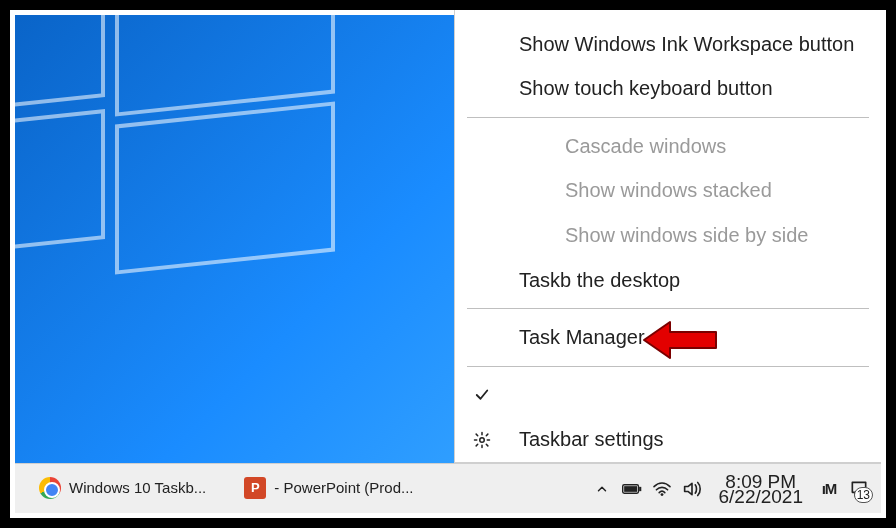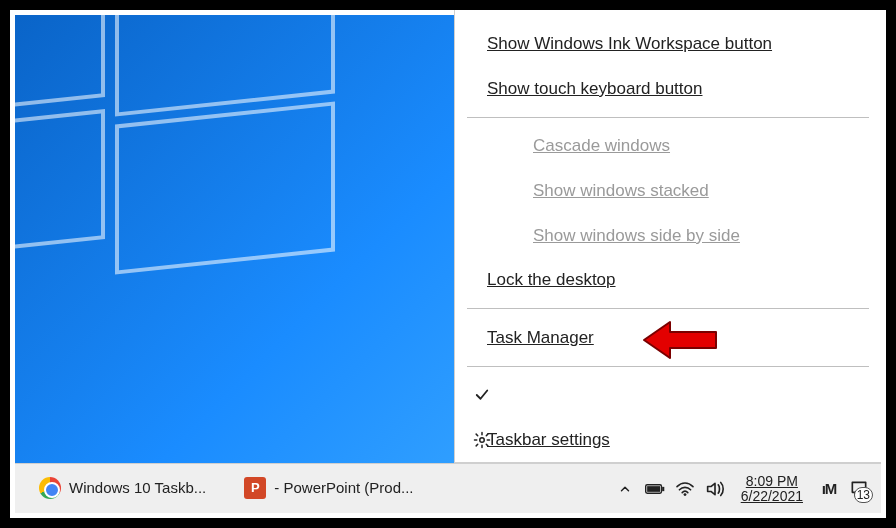--- a/index.html
+++ b/index.html
@@ -26,33 +26,33 @@
   .taskbar { position: absolute; left:5px; right:5px; bottom:5px; height:50px; background:#efefef; border-top:1px solid #cfcfcf; display:flex; align-items:center; }
   .tb-left { display:flex; align-items:center; height:100%; gap:12px; padding-left:14px;}
   .tb-app { display:flex; align-items:center; height:44px; padding:0 10px; margin-right:6px; border-bottom:2px solid transparent;}
   .tb-app .icon { width:22px; height:22px; margin-right:8px; display:flex; align-items:center; justify-content:center;}
   .tb-app .lbl { font-size:15px; color:#222; max-width:160px; white-space:nowrap; overflow:hidden; text-overflow:ellipsis;}
   .tb-spacer { flex:1; }
 
   .tb-tray { display:flex; align-items:center; height:100%; padding-right:12px; gap:10px;}
   .tray-icon { width:20px; height:20px; display:flex; align-items:center; justify-content:center; color:#222;}
   .tray-chevron { margin-left:4px;}
-  .clock { display:flex; flex-direction:column; align-items:center; justify-content:center; font-size:14px; line-height:15px; color:#222; padding:0 6px;text-decoration:underline;}
+  .clock { display:flex; flex-direction:column; align-items:center; justify-content:center; font-size:19px; line-height:15px; color:#222; padding:0 6px;}
 
   
   .chrome { width:22px; height:22px; border-radius:50%; position:relative;
     background: conic-gradient(#ea4335 0 120deg, #34a853 120deg 240deg, #fbbc05 240deg 360deg);}
   .chrome::after{ content:""; position:absolute; left:5px; top:5px; width:12px; height:12px; border-radius:50%; background:#4285f4; border:2px solid #fff;}
 
   
   .ppt { width:22px; height:22px; background:#d24726; border-radius:3px; color:#fff; display:flex; align-items:center; justify-content:center; font-size:13px; font-weight:700;}
 
   
   .ctx { position:absolute; left:444px; top:0; bottom:55px; right:5px; background:#fff; border-left:1px solid #cfcfcf; border-bottom:1px solid #cfcfcf; z-index:5; display:flex; flex-direction:column; padding-top:12px;}
-  .ctx-item { display:flex; align-items:center; height:48px; padding-left:32px; font-size:17px; color:#222;text-decoration:underline;}
+  .ctx-item { display:flex; align-items:center; height:48px; padding-left:64px; font-size:20px; color:#222;}
   .ctx-item.disabled { color:#9a9a9a;margin-left:46px; }
   .ctx-sep { height:1px; background:#bfbfbf; margin:6px 12px;}
   .ctx-item .pre { position:absolute; left:14px; width:26px; display:flex; align-items:center; justify-content:center; color:#222;}
   .ctx-item { position:relative; }
 
   
   .arrow { position:absolute; left:632px; top:308px; z-index:10;}
   .arrow svg { display:block; }
 
   
@@ -93,21 +93,21 @@
       <div class="ctx-item disabled">
         <span>Cascade windows</span>
       </div>
       <div class="ctx-item disabled">
         <span>Show windows stacked</span>
       </div>
       <div class="ctx-item disabled">
         <span>Show windows side by side</span>
       </div>
       <div class="ctx-item">
-        <span>Lock the desktop</span>
+        <span>Taskb the desktop</span>
       </div>
       <div class="ctx-sep"></div>
       <div class="ctx-item">
         <span>Task Manager</span>
       </div>
       <div class="ctx-sep"></div>
       <div class="ctx-item">
         <span class="pre">
           <svg width="18" height="18" viewBox="0 0 24 24">
               <path d="M5 12l5 5 9-11" stroke="#222" stroke-width="2.4" fill="none" stroke-linecap="round" stroke-linejoin="round"></path>

